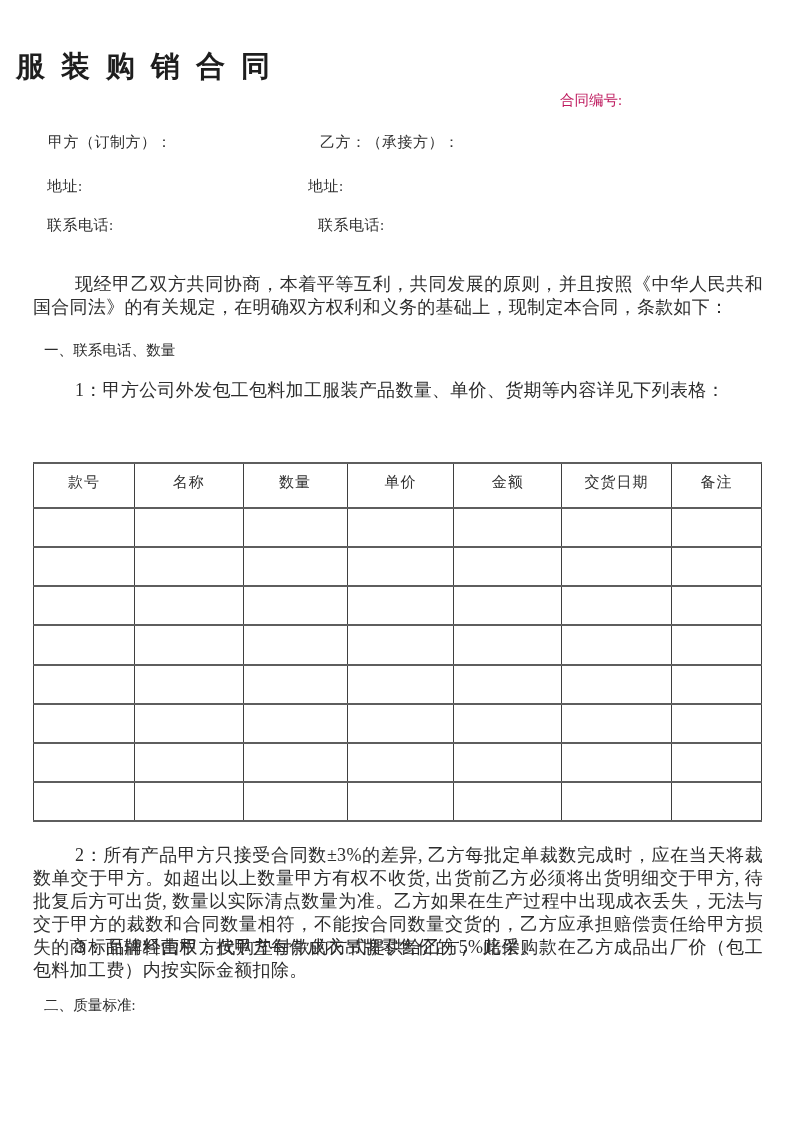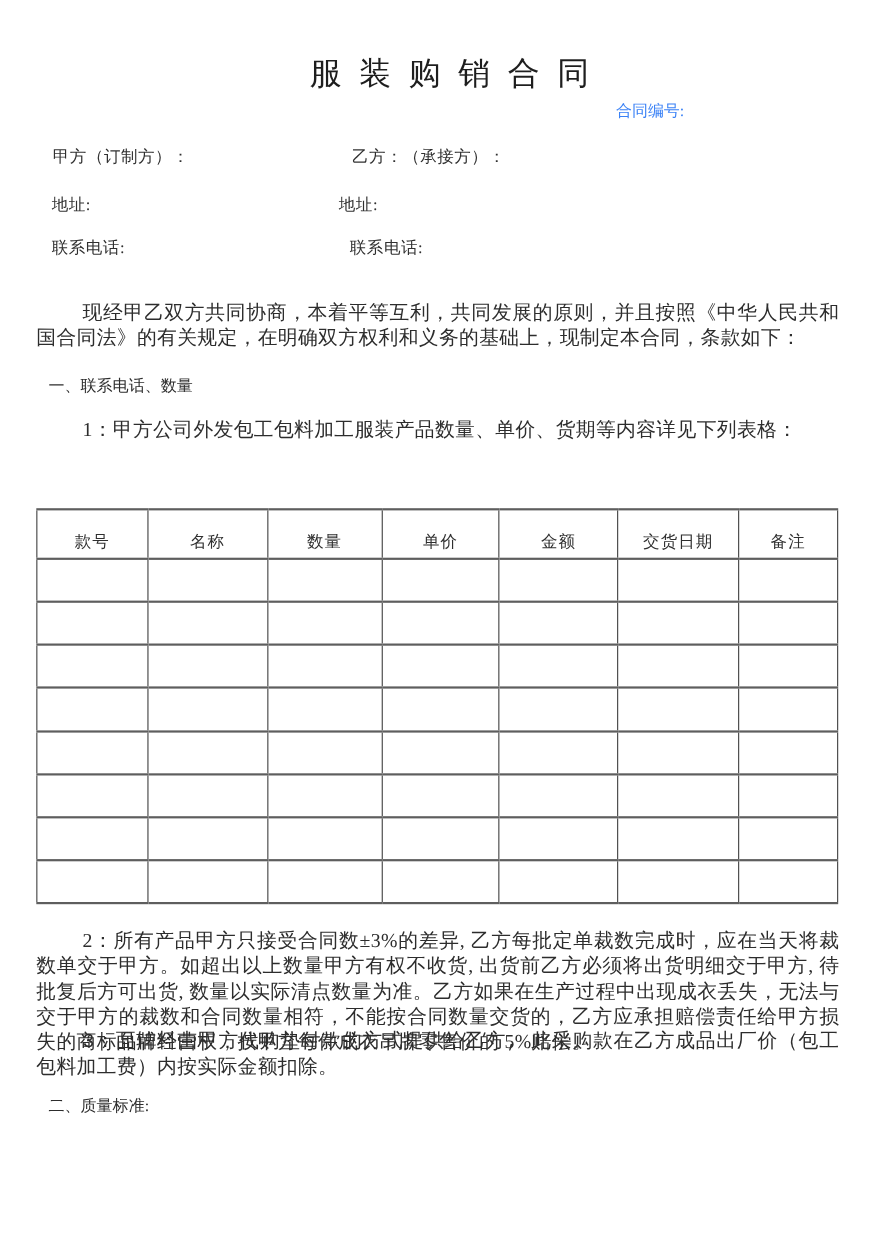--- a/index.html
+++ b/index.html
@@ -6,28 +6,27 @@
   body {
     width:794px; height:1123px;
     font-family:"Liberation Serif","DejaVu Serif",serif;
     color:#2a2a2a;
   }
   .page { position:relative; width:794px; height:1123px; background:#ffffff; overflow:hidden; }
   .abs { position:absolute; }
 
   .doc-title {
     left:0; right:0; top:47px;
-    text-align:center;
-    font-size:29px; font-weight:400;
+    text-align:left;
+    font-size:29px; font-weight:700;
     letter-spacing:16px; padding-left:16px;
     color:#1e1e1e;
     white-space:nowrap;
-    margin-left:23px;
   }
-  .contract-no { left:560px; top:91px; font-size:14.5px; color:#3b82f6; }
+  .contract-no { left:560px; top:91px; font-size:14.5px; color:#be185d; }
 
   .party-label { font-size:15px; letter-spacing:0.5px; color:#303030; white-space:nowrap; }
 
   .body-text {
     left:33px; width:730px;
     font-size:18px; line-height:23px;
     text-align:justify; text-justify:inter-character;
     color:#2d2d2d;
     letter-spacing:0.3px;
   }
@@ -41,21 +40,21 @@
     background:#fff;
   }
   .order-table th, .order-table td {
     border:1px solid #3f3f3f;
     border-top:2px solid #5e5e5e;
     border-bottom:2px solid #5e5e5e;
     padding:0;
   }
   .order-table thead tr { height:45px; }
   .order-table thead th {
-    vertical-align:top; padding-top:19px;
+    vertical-align:top; padding-top:9px;
     font-weight:400; font-size:15px; color:#2f2f2f;
     text-align:center; letter-spacing:1px;
   }
   .order-table tbody tr { height:39px; }
 </style>
 </head>
 <body>
 
 <div class="page">
 

